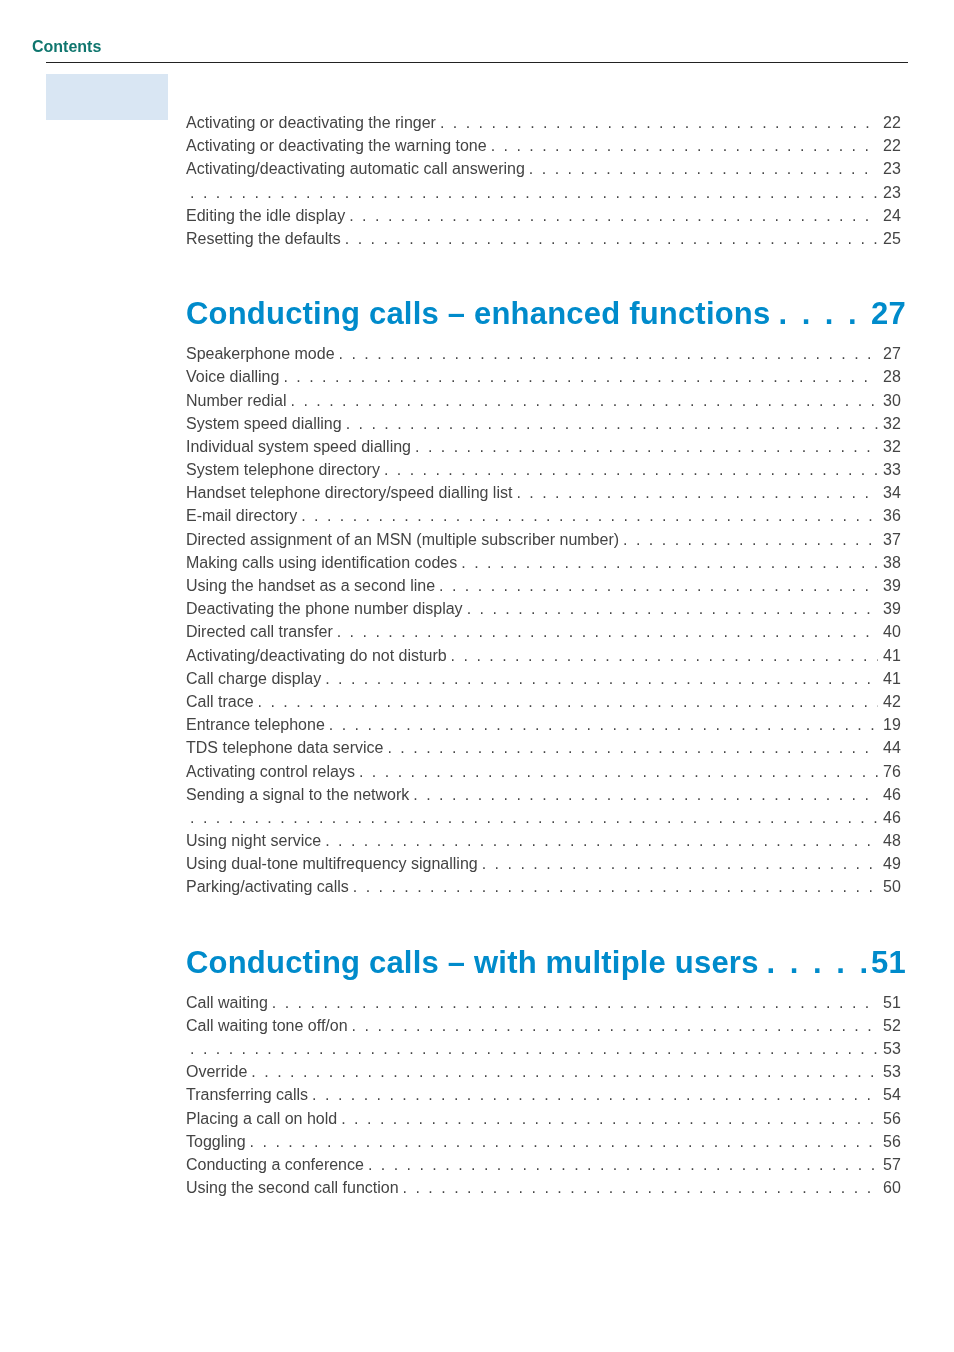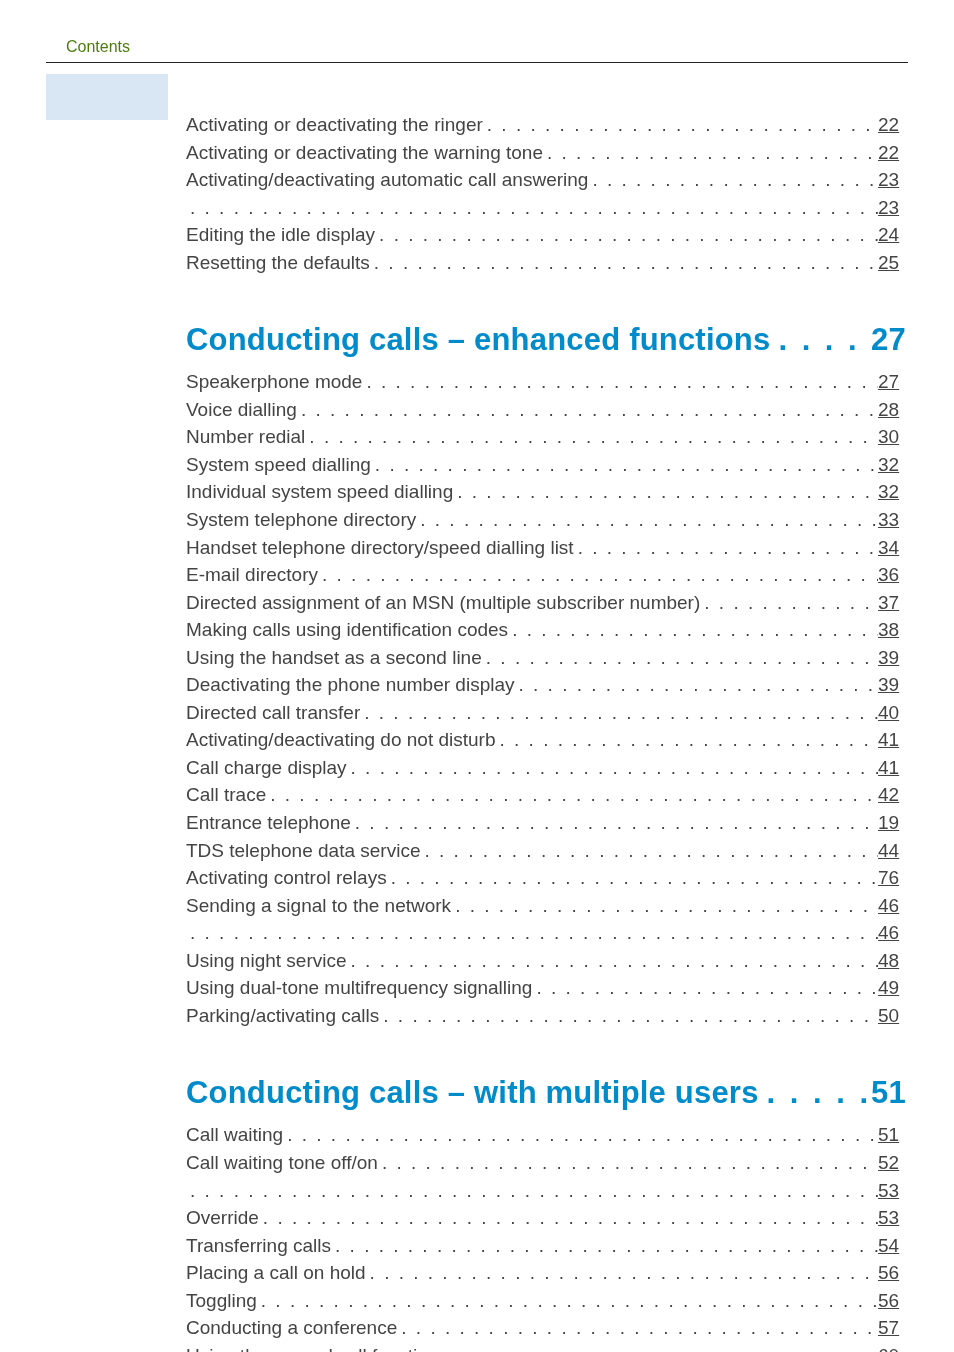--- a/index.html
+++ b/index.html
@@ -11,24 +11,24 @@
   }
   .page {
     width: 954px;
     min-height: 1352px;
     box-sizing: border-box;
     padding-top: 38px;
     padding-bottom: 40px;
     position: relative;
   }
   .running-head {
-    font-weight: normal;
+    font-weight: bold;
     font-size: 16px;
-    color: #4d7c0f;
-    padding-left: 66px;
+    color: #0f766e;
+    padding-left: 32px;
     padding-bottom: 6px;
   }
   .hr-top {
     margin: 0 46px 0 46px;
     border: none;
     border-top: 1.5px solid #222;
   }
   .tab-strip {
     position: absolute;
     left: 46px;
@@ -63,42 +63,41 @@
     font-size: 31px;
     letter-spacing: 3px;
     padding-left: 8px;
   }
   .section-heading .page-num {
     flex: none;
   }
   .toc-line {
     display: flex;
     align-items: baseline;
-    font-size: 19px;
+    font-size: 16px;
     line-height: 1.45;
     color: #444;
     font-stretch: condensed;
   }
   .toc-line .label {
     flex: none;
     white-space: nowrap;
   }
   .toc-line .leader {
     flex: 1;
     overflow: hidden;
     white-space: nowrap;
     letter-spacing: 2px;
     color: #444;
     padding: 0 4px;
   }
   .toc-line .pg {
     flex: none;
-    text-align: left;
+    text-align: center;
     min-width: 28px;
-    text-decoration: underline;
   }
 </style>
 </head>
 <body>
 
 <div class="page">
 
   <div class="running-head">Contents</div>
   <hr class="hr-top">
   <div class="tab-strip"></div>

